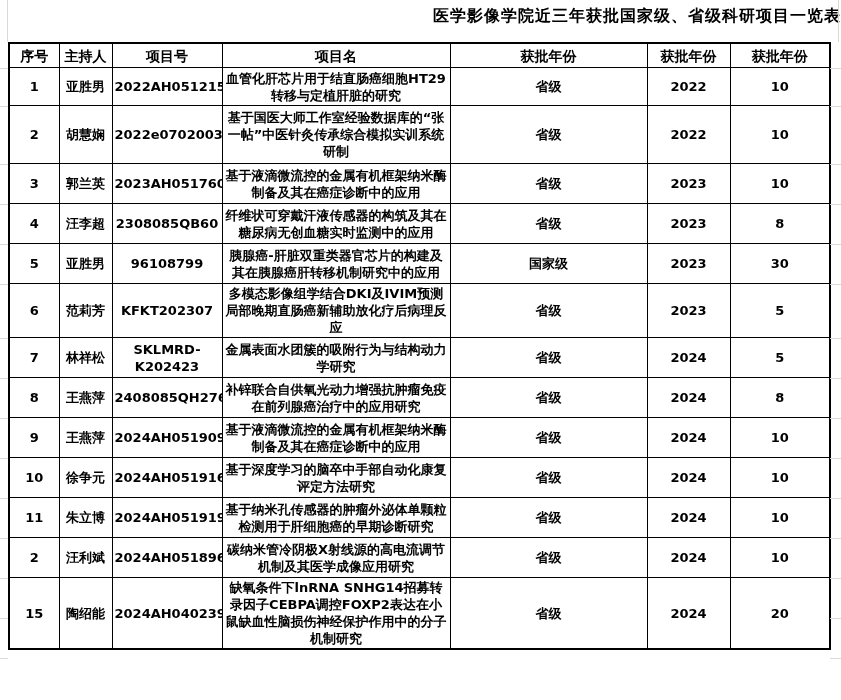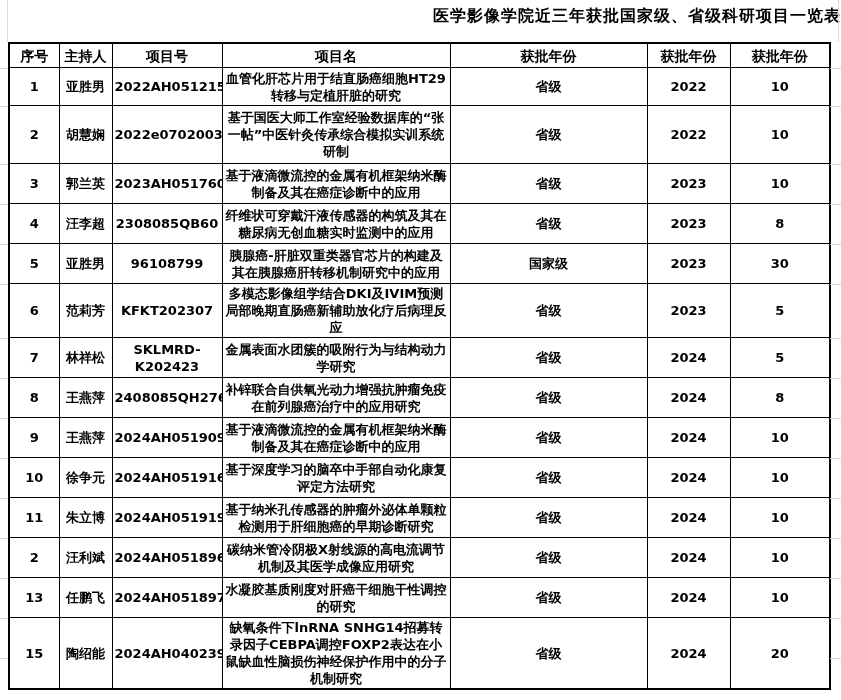--- a/index.html
+++ b/index.html
@@ -187,29 +187,20 @@
           <td class="col-project_name">基于纳米孔传感器的肿瘤外泌体单颗粒检测用于肝细胞癌的早期诊断研究</td>
           <td class="col-level">省级</td>
           <td class="col-year">2024</td>
           <td class="col-amount">10</td>
         </tr>
         <tr>
           <td class="col-no">2</td>
           <td class="col-pi">汪利斌</td>
           <td class="col-project_no">2024AH051896</td>
           <td class="col-project_name">碳纳米管冷阴极X射线源的高电流调节机制及其医学成像应用研究</td>
-          <td class="col-level">省级</td>
-          <td class="col-year">2024</td>
-          <td class="col-amount">10</td>
-        </tr>
-        <tr>
-          <td class="col-no">13</td>
-          <td class="col-pi">任鹏飞</td>
-          <td class="col-project_no">2024AH051897</td>
-          <td class="col-project_name">水凝胶基质刚度对肝癌干细胞干性调控的研究</td>
           <td class="col-level">省级</td>
           <td class="col-year">2024</td>
           <td class="col-amount">10</td>
         </tr>
         <tr>
           <td class="col-no">15</td>
           <td class="col-pi">陶绍能</td>
           <td class="col-project_no">2024AH040239</td>
           <td class="col-project_name">缺氧条件下lnRNA SNHG14招募转录因子CEBPA调控FOXP2表达在小鼠缺血性脑损伤神经保护作用中的分子机制研究</td>
           <td class="col-level">省级</td>

